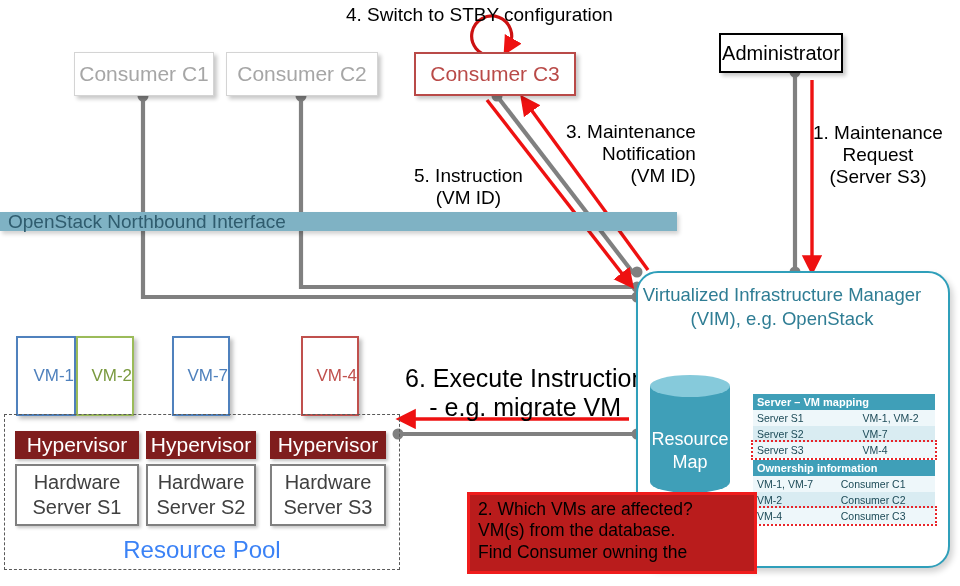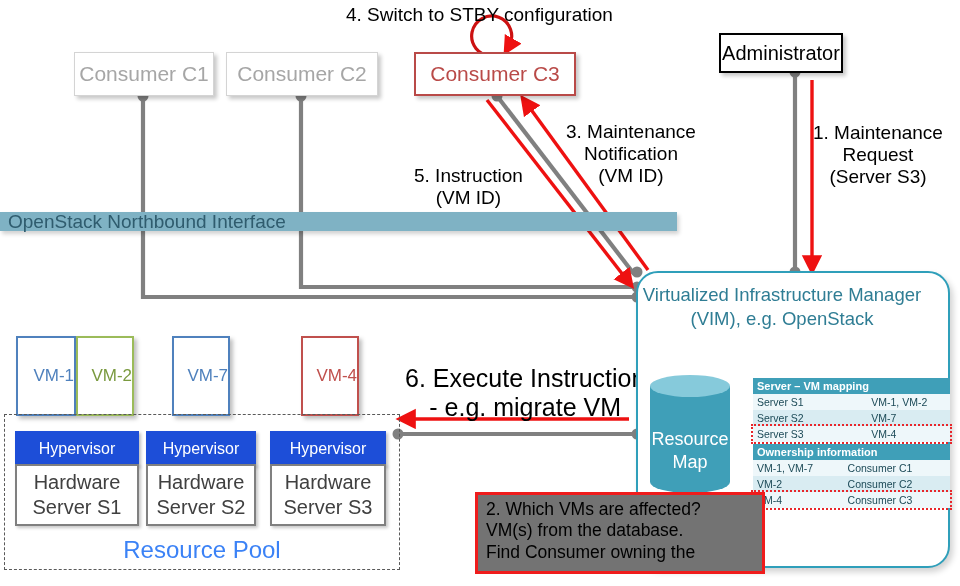--- a/index.html
+++ b/index.html
@@ -5,21 +5,21 @@
   html,body{margin:0;padding:0;background:#ffffff;}
   body{width:960px;height:586px;overflow:hidden;
        font-family:"Liberation Sans","DejaVu Sans",sans-serif;}
   #stage{position:relative;width:960px;height:586px;}
   svg.layer{position:absolute;left:0;top:0;width:960px;height:586px;overflow:visible;}
 
   
   .lbl{position:absolute;color:#000000;line-height:1.15;white-space:pre;}
   .t-step4{font-size:19px;left:346px;top:4px;}
   .t-step1{font-size:19px;left:813px;top:122px;text-align:center;}
-  .t-step3{font-size:19px;left:566px;top:121px;text-align:center;}
+  .t-step3{font-size:19px;left:566px;top:121px;text-align:right;}
   .t-step5{font-size:19px;left:414px;top:165px;text-align:center;}
   .t-step6{font-size:25px;left:405px;top:364px;text-align:center;}
 
   
   .cbox{position:absolute;display:flex;align-items:center;justify-content:center;
         box-sizing:border-box;background:#ffffff;font-size:21px;
         box-shadow:3px 3px 4px rgba(0,0,0,.22);}
   .cbox.gray{border:1.6px solid #d4d4d4;color:#a6a6a6;}
   .cbox.red{border:2.6px solid #b94a48;color:#b94a48;}
 
@@ -39,21 +39,21 @@
       display:flex;align-items:center;justify-content:flex-end;font-size:17px;
       box-shadow:3px 3px 4px rgba(0,0,0,.25);}
   .vm.blue{border:2.6px solid #4f81bd;color:#4f81bd;}
   .vm.green{border:2.6px solid #9bbb59;color:#7a9a3f;}
   .vm.red{border:2.6px solid #c0504d;color:#c0504d;}
 
   
   .pool{position:absolute;left:4px;top:414px;width:396px;height:156px;
         box-sizing:border-box;border:1.8px dashed #595959;background:transparent;}
   .poollabel{position:absolute;font-size:24px;color:#3b82f6;}
-  .hyp{position:absolute;height:35px;background:#1d4ed8;color:#fff;font-size:16px;
+  .hyp{position:absolute;height:28px;background:#7f1d1d;color:#fff;font-size:21px;
        display:flex;align-items:center;justify-content:center;box-sizing:border-box;
        box-shadow:2px 2px 3px rgba(0,0,0,.25);}
   .hw{position:absolute;height:62px;background:#fff;border:2px solid #808080;color:#404040;
       font-size:20px;display:flex;flex-direction:column;align-items:center;
       justify-content:center;box-sizing:border-box;line-height:1.25;
       box-shadow:2px 2px 3px rgba(0,0,0,.22);}
 
   
   .vim{position:absolute;left:636px;top:271px;width:314px;height:297px;
        box-sizing:border-box;border:2.6px solid #2f9fba;border-radius:22px;background:#fff;
@@ -65,35 +65,35 @@
   .cyl{position:absolute;left:650px;top:375px;width:80px;height:118px;}
   .cyl .body{position:absolute;left:0;top:11px;width:80px;height:96px;background:#3f9fb8;}
   .cyl .top{position:absolute;left:0;top:0;width:80px;height:22px;border-radius:50%;
             background:#86cadb;}
   .cyl .bot{position:absolute;left:0;top:96px;width:80px;height:22px;border-radius:50%;
             background:#3f9fb8;}
   .cyl .cap{position:absolute;left:0;top:53px;width:80px;text-align:center;
             font-size:18px;color:#fff;line-height:1.25;}
 
   
-  .tbl{position:absolute;left:753px;top:378px;width:197px;font-size:10.5px;color:#1c4a57;}
+  .tbl{position:absolute;left:753px;top:394px;width:182px;font-size:10.5px;color:#1c4a57;}
   .tbl .hdr{background:#3f9fb8;color:#fff;font-weight:bold;padding:2px 4px;font-size:11px;}
   .tbl .row{display:flex;}
   .tbl .row .c1{width:58%;padding:2px 4px;box-sizing:border-box;}
   .tbl .row .c2{width:42%;padding:2px 4px;box-sizing:border-box;}
   .tbl .row.alt{background:#d9ecf2;}
   .tbl .row.plain{background:#eef7fa;}
   .tbl .row.o .c1{width:46%;}
   .tbl .row.o .c2{width:54%;}
   .dotred{outline:2px dotted #e8252a;outline-offset:0px;}
 
   
   .callout{position:absolute;left:467px;top:492px;width:290px;height:82px;
-           box-sizing:border-box;border:3.4px solid #ef1c1c;background:#737373;
-           font-size:17.5px;color:#000;padding:4px 8px 0 8px;line-height:1.22;margin-left:8px;}
+           box-sizing:border-box;border:3.4px solid #ef1c1c;background:#b91c1c;
+           font-size:17.5px;color:#000;padding:4px 8px 0 8px;line-height:1.22;}
 </style>
 </head>
 <body>
 
 <div id="stage">
 
   <svg class="layer">
     <defs>
       <marker id="ah-red" markerWidth="9" markerHeight="9" refX="2.6" refY="3" orient="auto" markerUnits="strokeWidth">
         <path d="M0,0 L0,6 L6,3 z" fill="#ee1111"></path>

